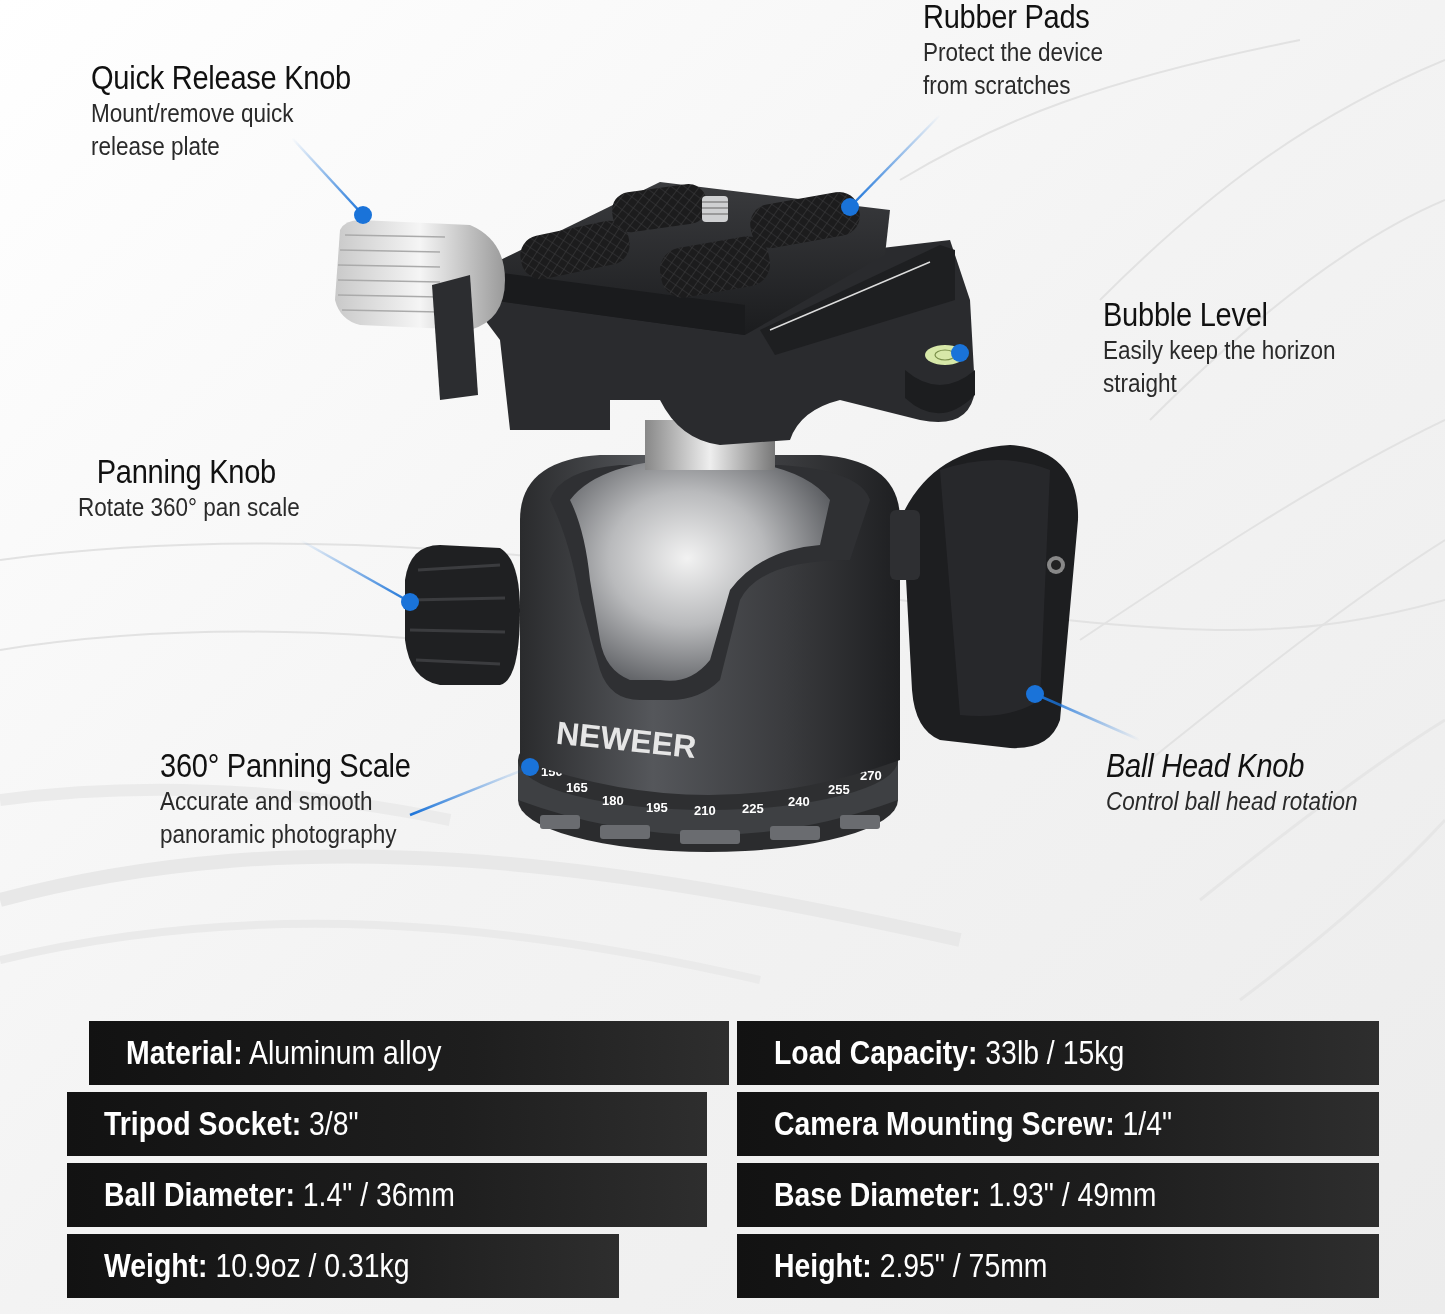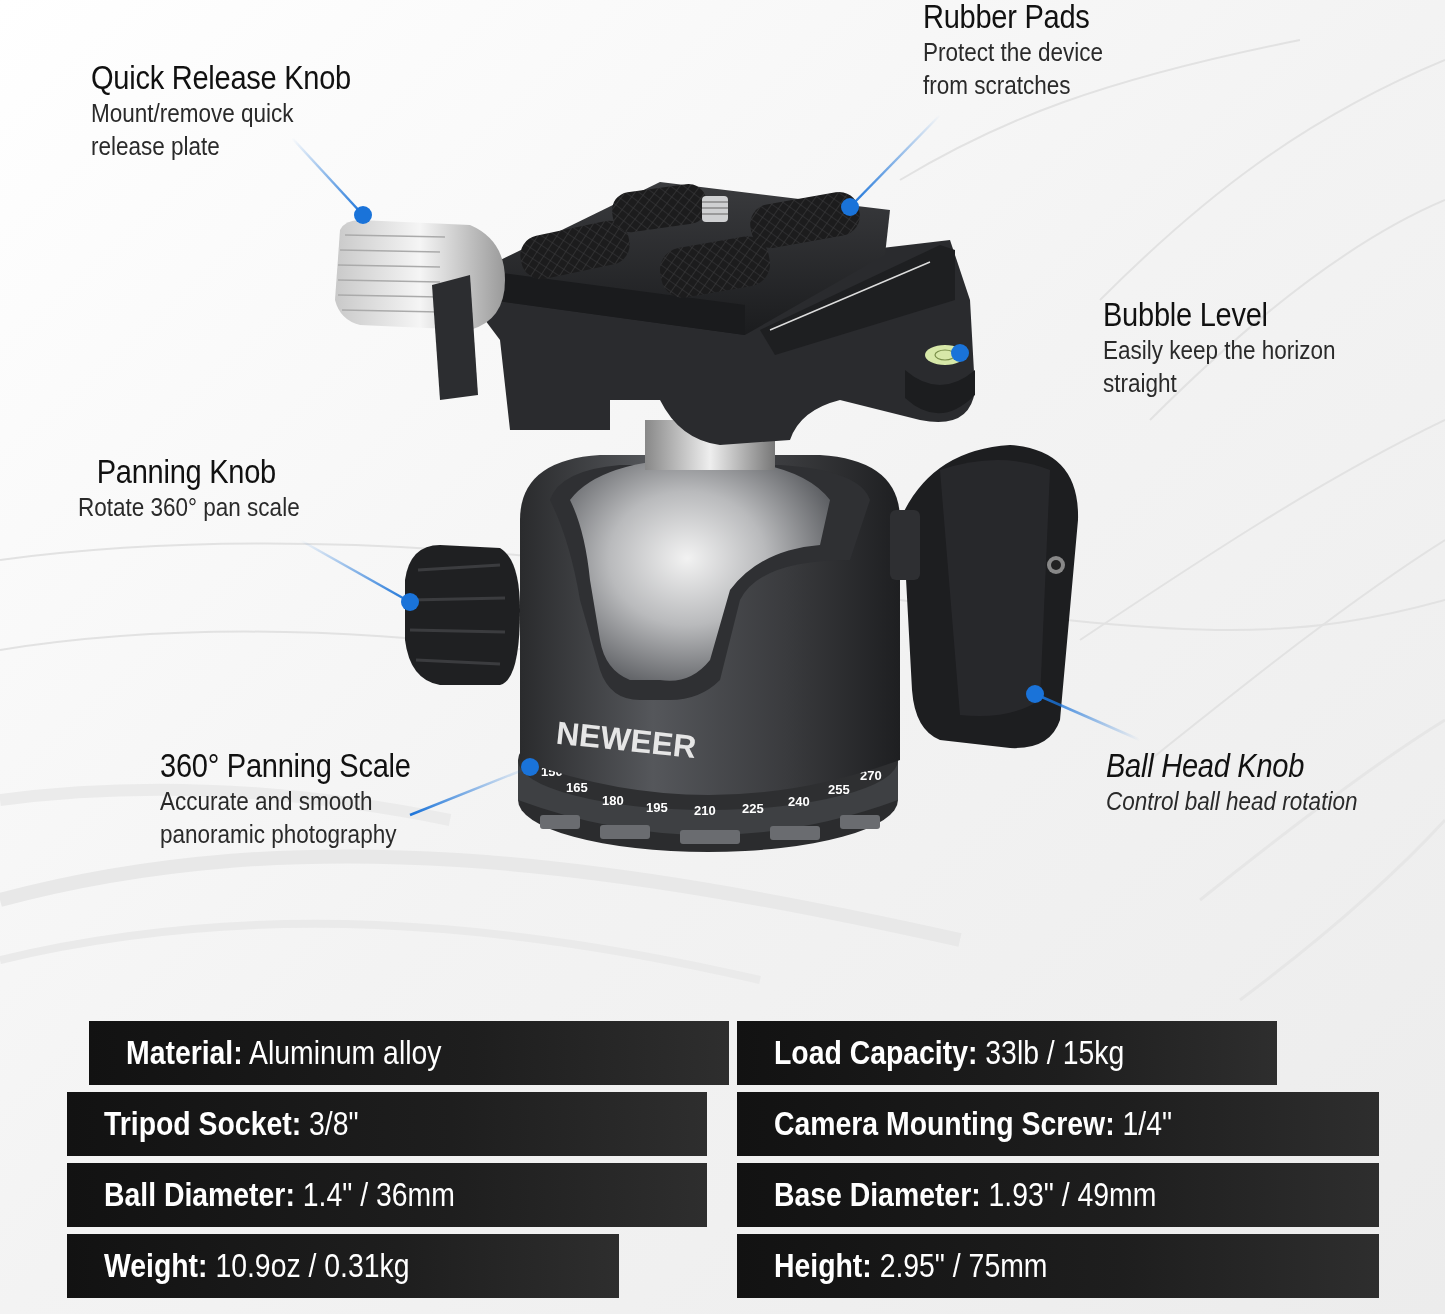--- a/index.html
+++ b/index.html
@@ -263,21 +263,21 @@
   <div class="spec-row" style="left:0;top:71px;width:640px;">
     <span class="spec-text"><span class="spec-key">Tripod Socket:</span><span class="spec-val"> 3/8"</span></span>
   </div>
   <div class="spec-row" style="left:0;top:142px;width:640px;">
     <span class="spec-text"><span class="spec-key">Ball Diameter:</span><span class="spec-val"> 1.4" / 36mm</span></span>
   </div>
   <div class="spec-row" style="left:0;top:213px;width:552px;">
     <span class="spec-text"><span class="spec-key">Weight:</span><span class="spec-val"> 10.9oz / 0.31kg</span></span>
   </div>
 
-  <div class="spec-row" style="left:670px;top:0;width:540px;">
+  <div class="spec-row" style="left:670px;top:0;width:642px;">
     <span class="spec-text"><span class="spec-key">Load Capacity:</span><span class="spec-val"> 33lb / 15kg</span></span>
   </div>
   <div class="spec-row" style="left:670px;top:71px;width:642px;">
     <span class="spec-text"><span class="spec-key">Camera Mounting Screw:</span><span class="spec-val"> 1/4"</span></span>
   </div>
   <div class="spec-row" style="left:670px;top:142px;width:642px;">
     <span class="spec-text"><span class="spec-key">Base Diameter:</span><span class="spec-val"> 1.93" / 49mm</span></span>
   </div>
   <div class="spec-row" style="left:670px;top:213px;width:642px;">
     <span class="spec-text"><span class="spec-key">Height:</span><span class="spec-val"> 2.95" / 75mm</span></span>

